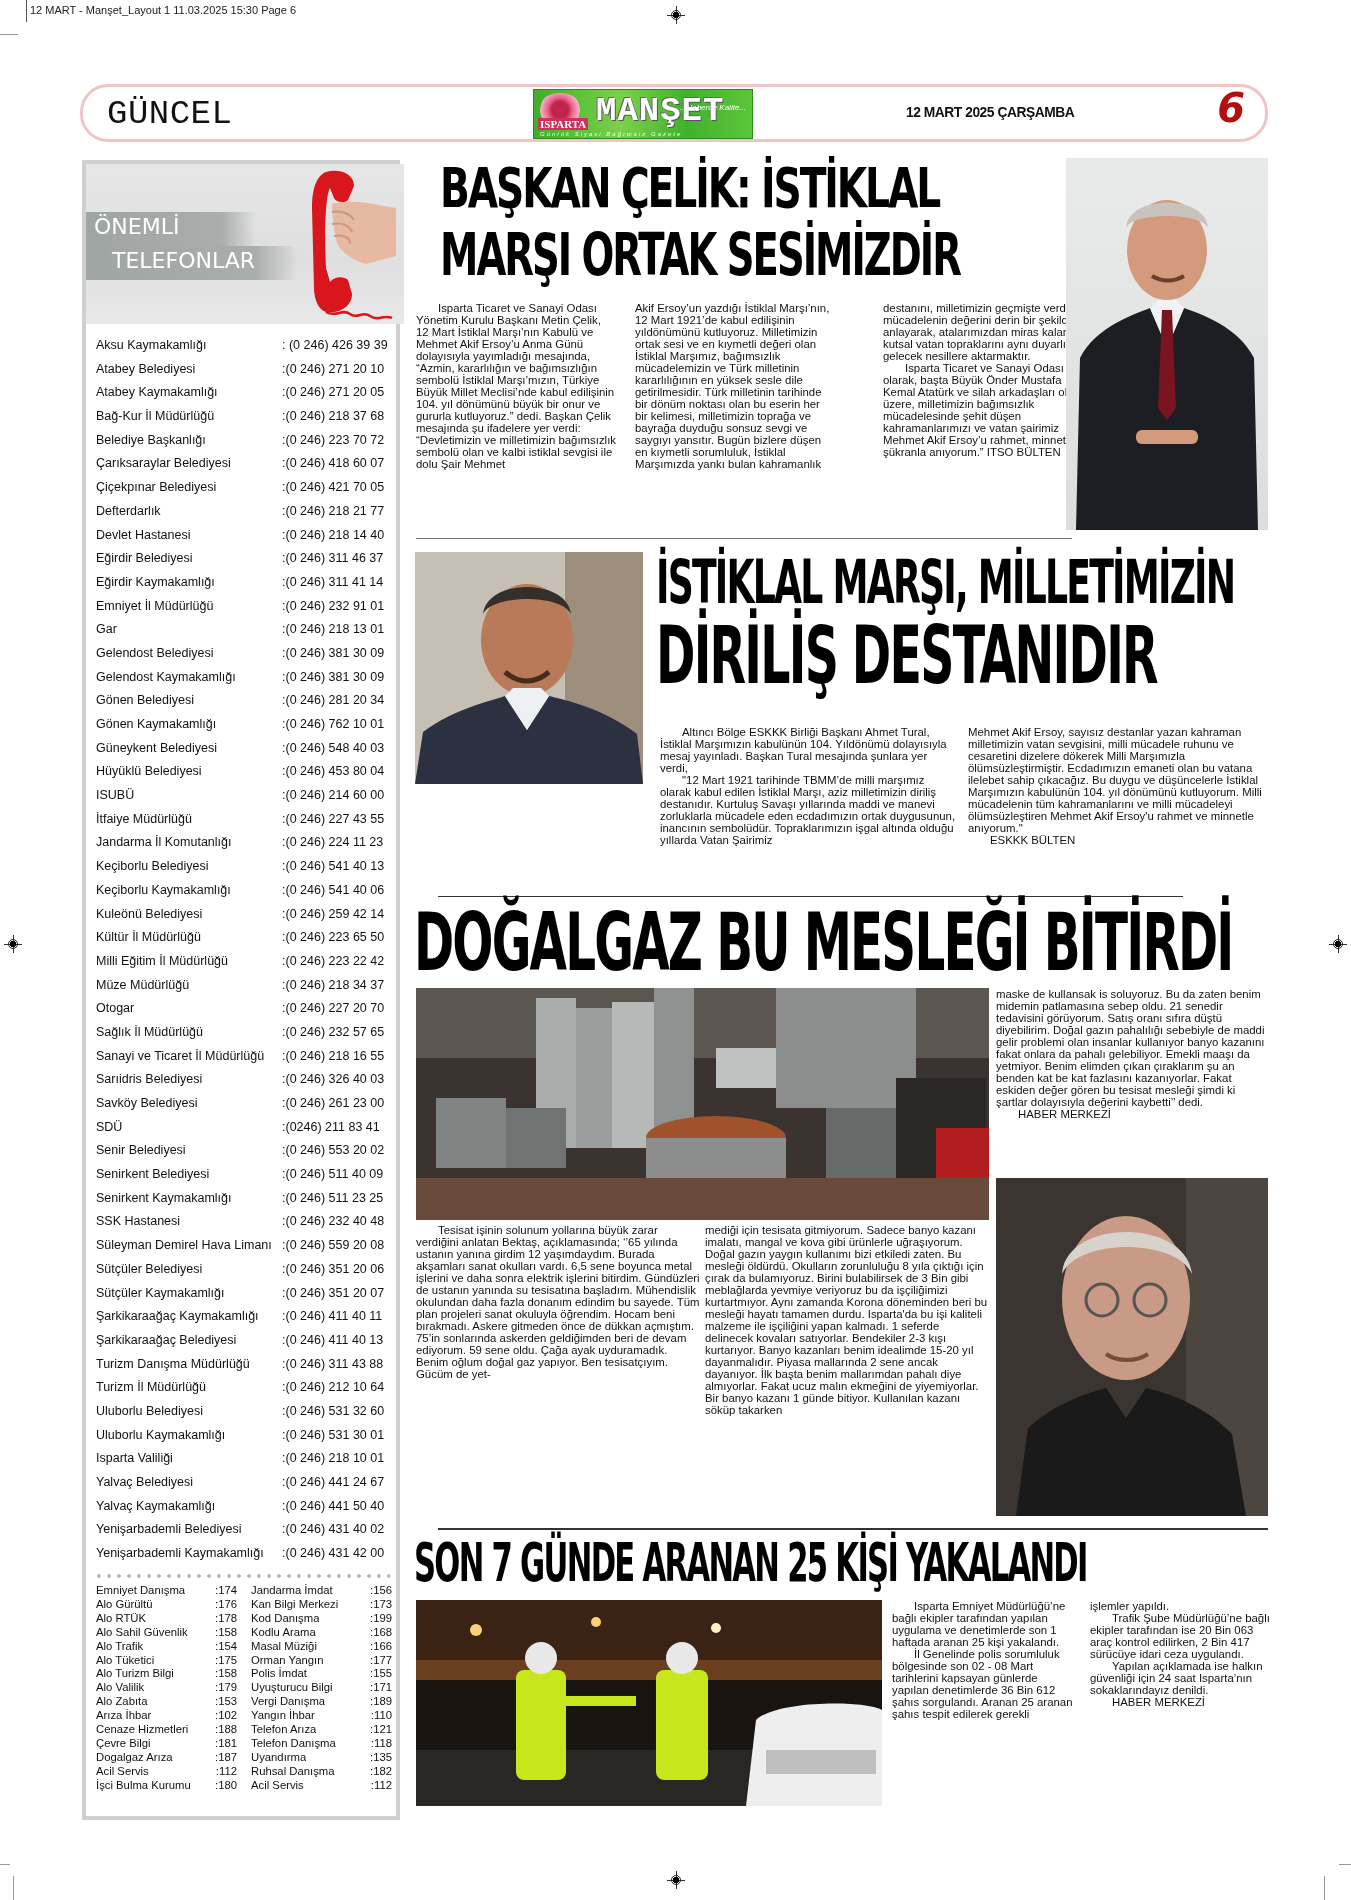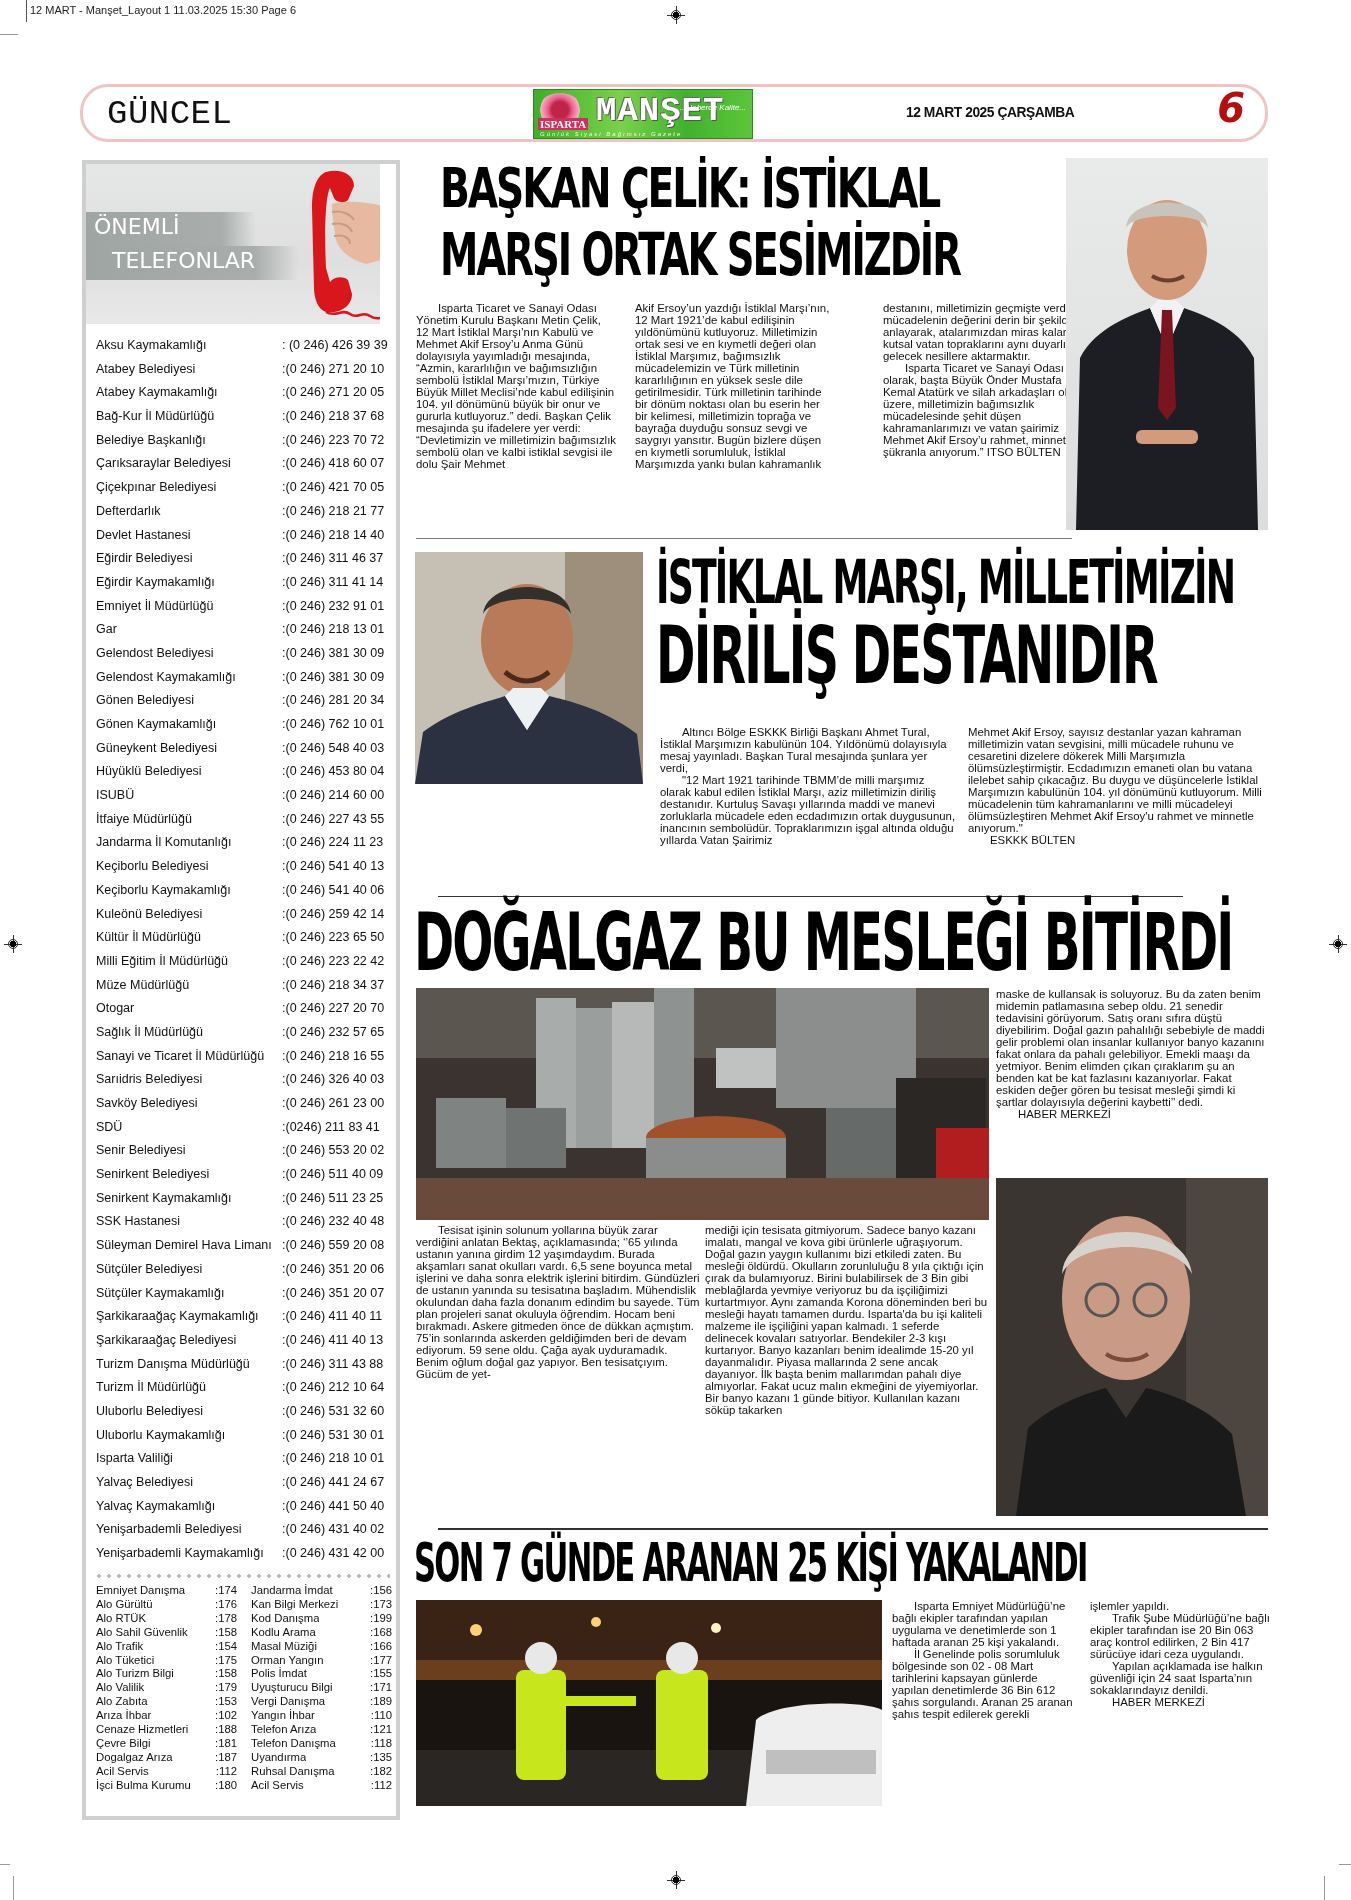--- a/index.html
+++ b/index.html
@@ -21,21 +21,21 @@
   .logo .rose { position: absolute; left: 4px; top: 3px; width: 44px; height: 34px; border-radius: 50%; background: radial-gradient(circle at 50% 50%, #c0244a 0 30%, #e9638b 45%, #f6b3c5 70%, transparent 72%); }
   .logo .isparta { position: absolute; left: 4px; top: 28px; font-family: "Liberation Serif", serif; font-size: 11px; font-weight: bold; color: #fff; background: #d02e5b; padding: 0 2px; }
   .logo .manset { position: absolute; left: 62px; top: 2px; font-family: Liberation Mono, monospace; font-size: 34px; font-weight: bold; color: #fff; letter-spacing: 1px; text-shadow: 1px 1px 0 #555, -1px -1px 0 #666; font-stretch: condensed; }
   .logo .tag { position: absolute; right: 6px; top: 2px; font-size: 8px; font-style: italic; color: #fff; margin-top: 11px; }
   .logo .sub { position: absolute; left: 6px; bottom: 1px; font-size: 6px; font-style: italic; color: #e9ffe0; letter-spacing: 2px; }
   .date { position: absolute; left: 823px; top: 16px; font-family: "Liberation Sans", sans-serif; font-size: 15px; font-weight: bold; letter-spacing: -0.5px; color: #111; transform: scaleX(0.92); transform-origin: left; }
   .page-num { position: absolute; right: 20px; top: -2px; font-family: "DejaVu Sans", sans-serif; font-size: 40px; font-weight: bold; color: #b60e0e; font-style: italic; }
 
   
   .sidebar { position: absolute; left: 82px; top: 160px; width: 318px; height: 1660px; border: 4px solid #cfcfcf; background: #fff; }
-  .tel-banner { position: absolute; left: 0; top: 0; width: 294px; height: 160px; background: linear-gradient(180deg, #e5e7e6 0%, #dedfde 60%, #e8e8e8 100%); overflow: hidden; }
+  .tel-banner { position: absolute; left: 0; top: 0; width: 318px; height: 160px; background: linear-gradient(180deg, #e5e7e6 0%, #dedfde 60%, #e8e8e8 100%); overflow: hidden; }
   .brush { position: absolute; left: 0; height: 34px; background: linear-gradient(90deg, #9fa5a3 0%, #a9aeac 80%, rgba(169,174,172,0) 100%); }
   .brush1 { top: 48px; width: 170px; }
   .brush2 { top: 82px; width: 212px; }
   .tel-banner .t1 { position: absolute; left: 8px; top: 50px; font-family: "DejaVu Sans", sans-serif; font-size: 22px; color: #fff; }
   .tel-banner .t2 { position: absolute; left: 26px; top: 84px; font-family: "DejaVu Sans", sans-serif; font-size: 22px; color: #fff; }
   .phone-svg { position: absolute; left: 210px; top: 4px; }
 
   .tel-list { position: absolute; left: 10px; top: 170px; width: 296px; }
   .tel-row { display: flex; justify-content: space-between; height: 23.7px; font-size: 12.5px; line-height: 23.7px; color: #111; white-space: nowrap; }
   .tel-row .nm { flex: 0 0 186px; overflow: hidden; }

